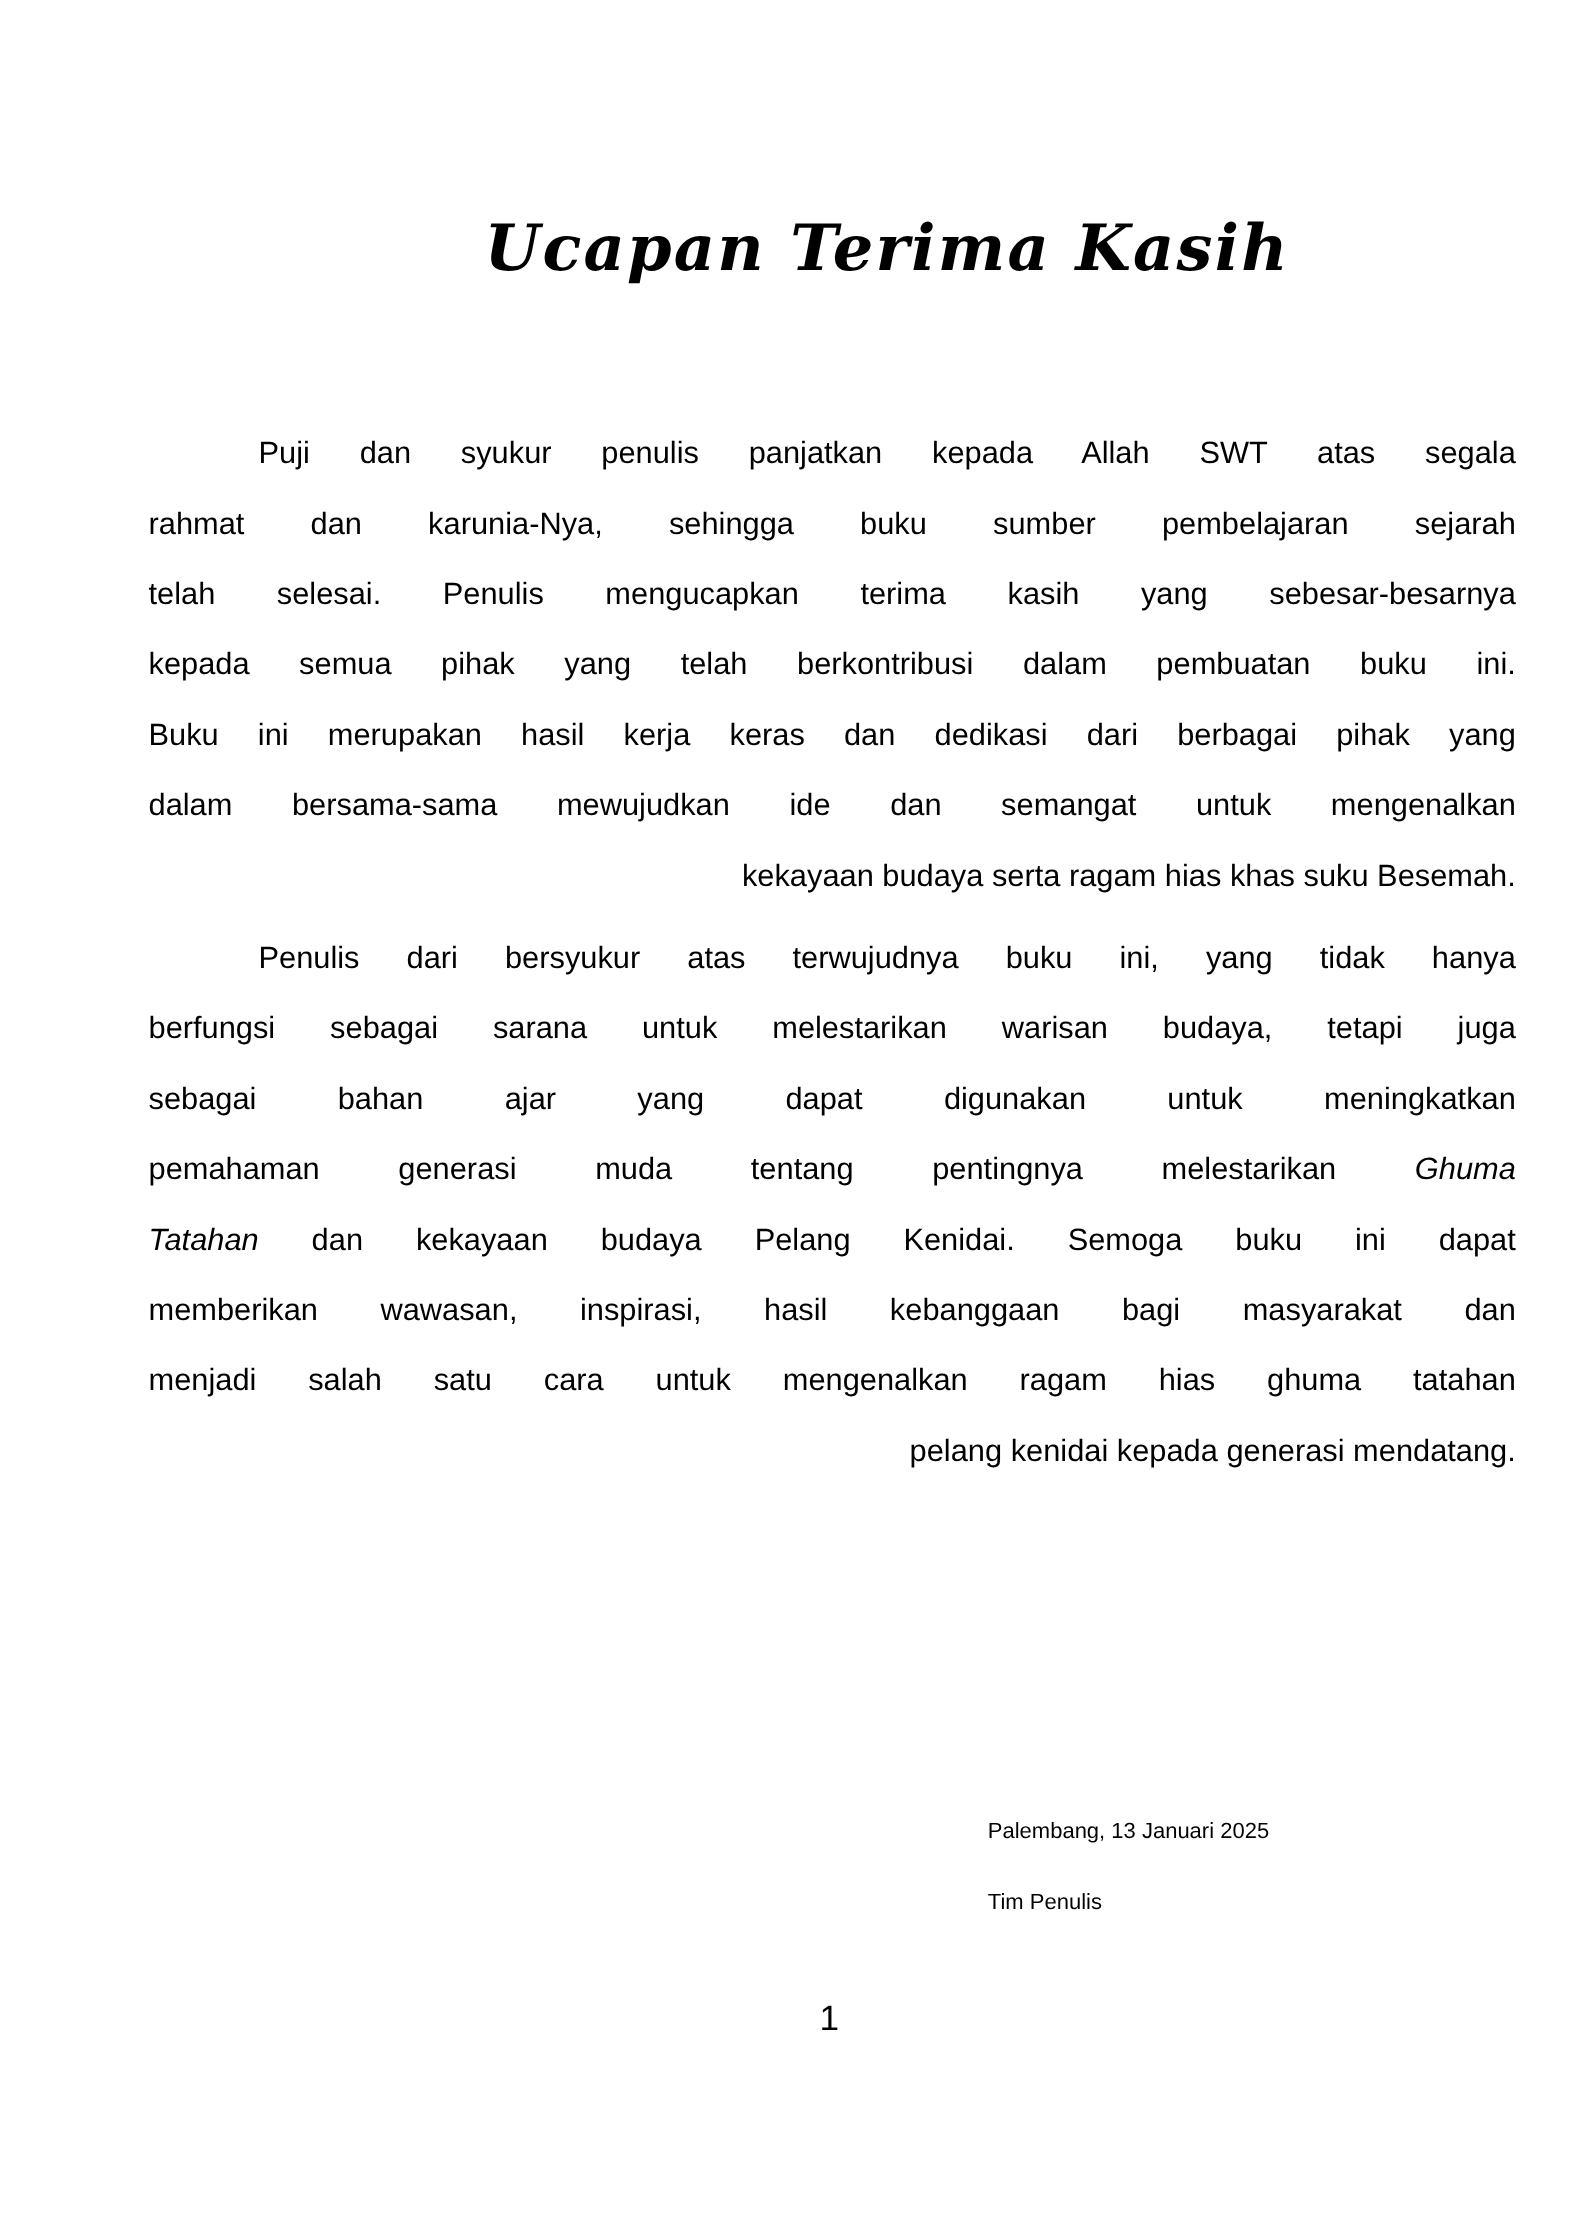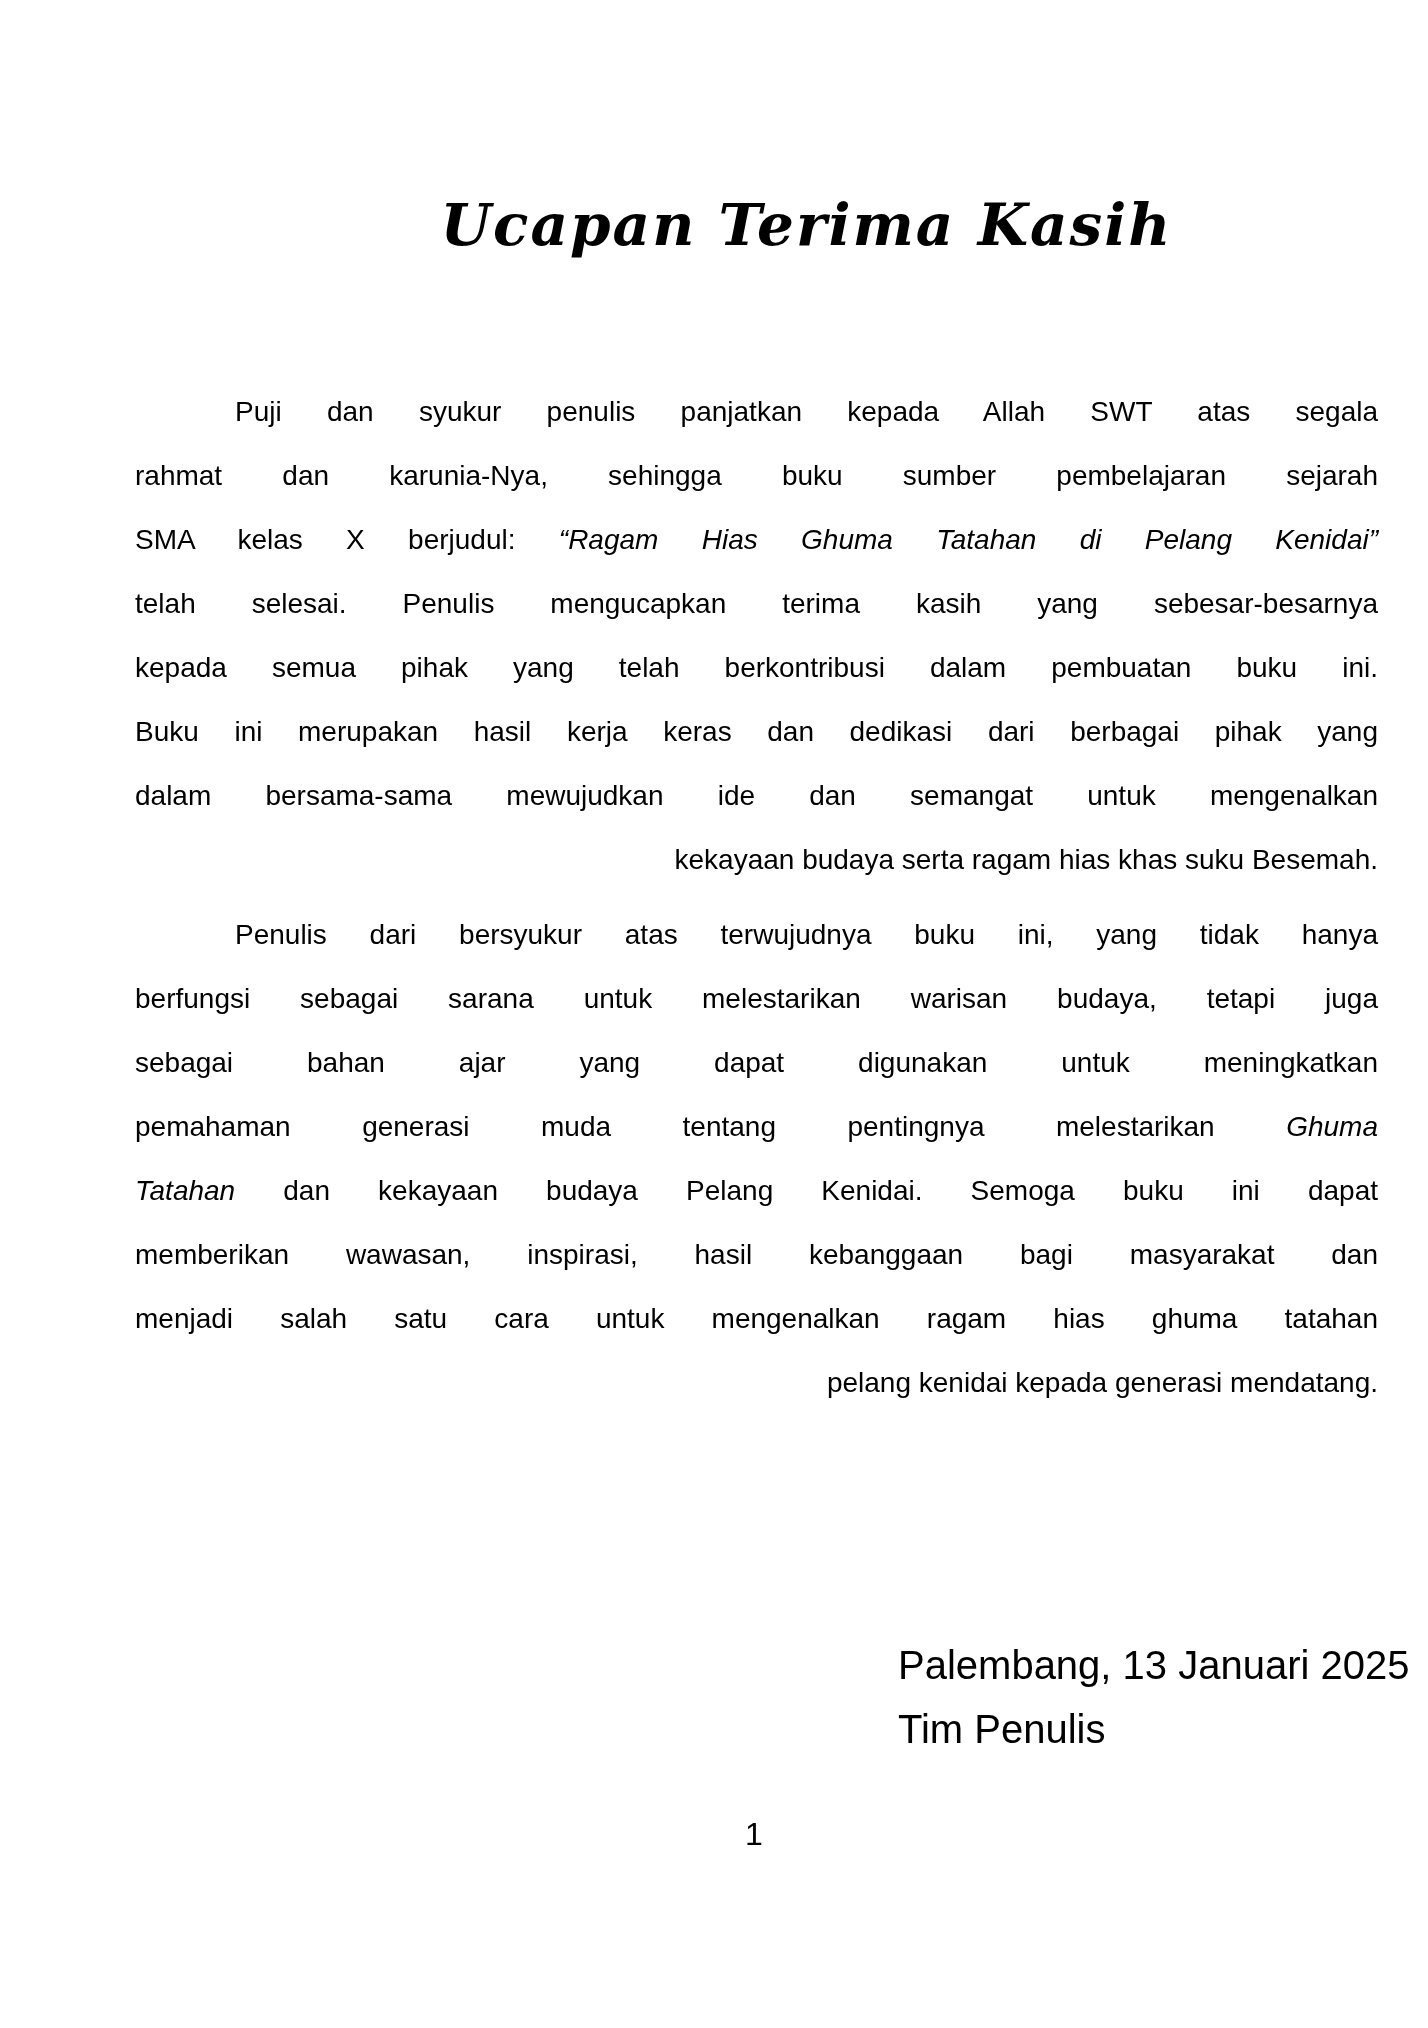--- a/index.html
+++ b/index.html
@@ -46,21 +46,21 @@
   .line.justify {
     text-align: justify;
     text-align-last: justify;
   }
   .line.indent { text-indent: 100px; }
   .italic { font-style: italic; }
   .signature {
     position: absolute;
     top: 1633px;
     left: 858px;
-    font-size: 40px;
+    font-size: 20px;
     line-height: 64px;
   }
   .page-number {
     position: absolute;
     top: 1812px;
     left: 0;
     width: 1428px;
     text-align: center;
     font-size: 32px;
     line-height: 44px;
@@ -70,21 +70,20 @@
 <body>
 
 <div class="page">
 
   <div class="doc-title">Ucapan Terima Kasih</div>
 
   <div class="body-block">
       <div class="paragraph">
         <div class="line justify indent"><span>Puji dan syukur penulis panjatkan kepada Allah SWT atas segala</span></div>
         <div class="line justify"><span>rahmat dan karunia-Nya, sehingga buku sumber pembelajaran sejarah</span></div>
-        <div class="line justify"><span>SMA kelas X berjudul: </span><span class="italic">“Ragam Hias Ghuma Tatahan di Pelang Kenidai”</span></div>
         <div class="line justify"><span>telah selesai. Penulis mengucapkan terima kasih yang sebesar-besarnya</span></div>
         <div class="line justify"><span>kepada semua pihak yang telah berkontribusi dalam pembuatan buku ini.</span></div>
         <div class="line justify"><span>Buku ini merupakan hasil kerja keras dan dedikasi dari berbagai pihak yang</span></div>
         <div class="line justify"><span>dalam bersama-sama mewujudkan ide dan semangat untuk mengenalkan</span></div>
         <div class="line"><span>kekayaan budaya serta ragam hias khas suku Besemah.</span></div>
       </div>
       <div class="paragraph">
         <div class="line justify indent"><span>Penulis dari bersyukur atas terwujudnya buku ini, yang tidak hanya</span></div>
         <div class="line justify"><span>berfungsi sebagai sarana untuk melestarikan warisan budaya, tetapi juga</span></div>
         <div class="line justify"><span>sebagai bahan ajar yang dapat digunakan untuk meningkatkan</span></div>

